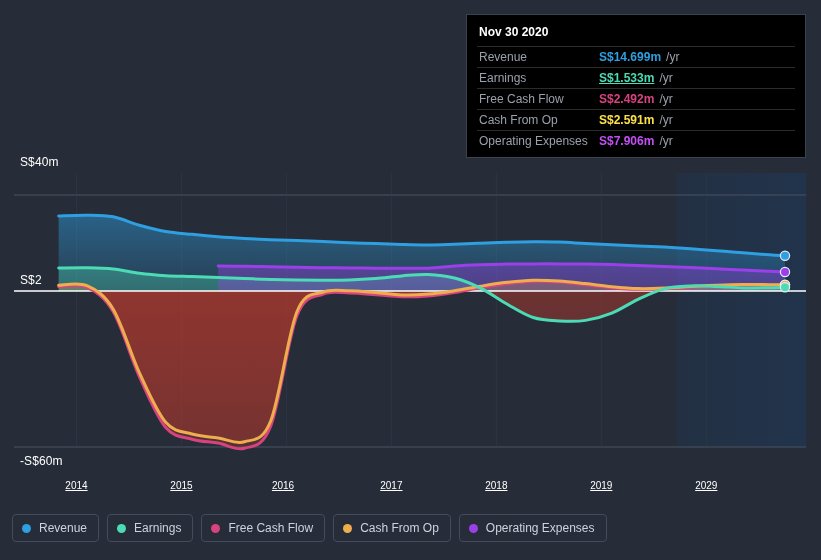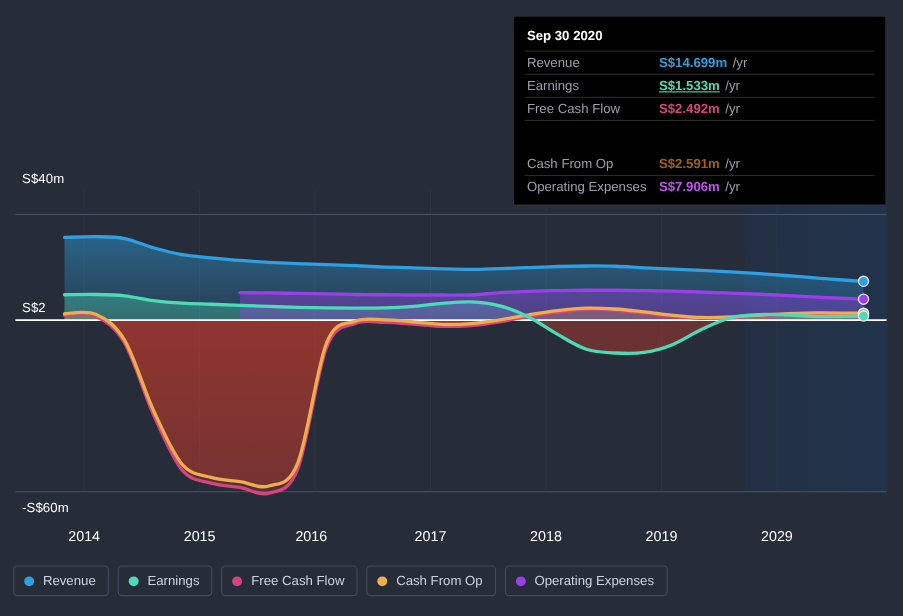--- a/index.html
+++ b/index.html
@@ -22,22 +22,22 @@
     position:absolute;color:#ffffff;font-size:12px;letter-spacing:.1px;
     white-space:nowrap;
   }
   .ylab.top{left:20px;top:155px;}
   .ylab.zero{left:20px;top:273px;}
   .ylab.bot{left:20px;top:454px;}
 
   
   .xaxis{position:absolute;left:0;top:480px;width:821px;height:22px;}
   .xlab{
-    position:absolute;top:0;color:#ffffff;font-size:13px;
-    transform:translateX(-50%);white-space:nowrap;
+    position:absolute;top:0;color:#ffffff;font-size:10px;
+    transform:translateX(-50%);white-space:nowrap;text-decoration:underline;
   }
 
   
   .legend{
     position:absolute;left:12px;top:514px;display:flex;gap:8px;
   }
   .legend-item{
     display:flex;align-items:center;gap:8px;
     border:1px solid #434b5c;border-radius:4px;
     padding:6px 11px 6px 9px;background:transparent;
@@ -170,40 +170,40 @@
         <span class="legend-dot" style="background: rgb(238, 174, 78);"></span>
         <span class="legend-label">Cash From Op</span>
       </div>
       <div class="legend-item">
         <span class="legend-dot" style="background: rgb(155, 63, 232);"></span>
         <span class="legend-label">Operating Expenses</span>
       </div>
     </div>
 
   <div class="tooltip">
-    <div class="tt-title">Sep 30 2020</div>
+    <div class="tt-title">Nov 30 2020</div>
     <div id="tt-rows">
         <div class="tt-row">
           <span class="tt-key">Revenue</span>
           <span class="tt-val" style="color: rgb(46, 159, 224);">S$14.699m</span>
           <span class="tt-unit">/yr</span>
         </div>
         <div class="tt-row">
           <span class="tt-key">Earnings</span>
           <span class="tt-val" style="color: rgb(75, 220, 181); text-decoration: underline;">S$1.533m</span>
           <span class="tt-unit">/yr</span>
         </div>
         <div class="tt-row">
           <span class="tt-key">Free Cash Flow</span>
           <span class="tt-val" style="color: rgb(214, 67, 127);">S$2.492m</span>
           <span class="tt-unit">/yr</span>
         </div>
         <div class="tt-row">
           <span class="tt-key">Cash From Op</span>
-          <span class="tt-val" style="color: #a16207; margin-top: 29px;">S$2.591m</span>
+          <span class="tt-val" style="color: #fde047;">S$2.591m</span>
           <span class="tt-unit">/yr</span>
         </div>
         <div class="tt-row">
           <span class="tt-key">Operating Expenses</span>
           <span class="tt-val" style="color: rgb(196, 79, 245);">S$7.906m</span>
           <span class="tt-unit">/yr</span>
         </div>
       </div>
   </div>
 

